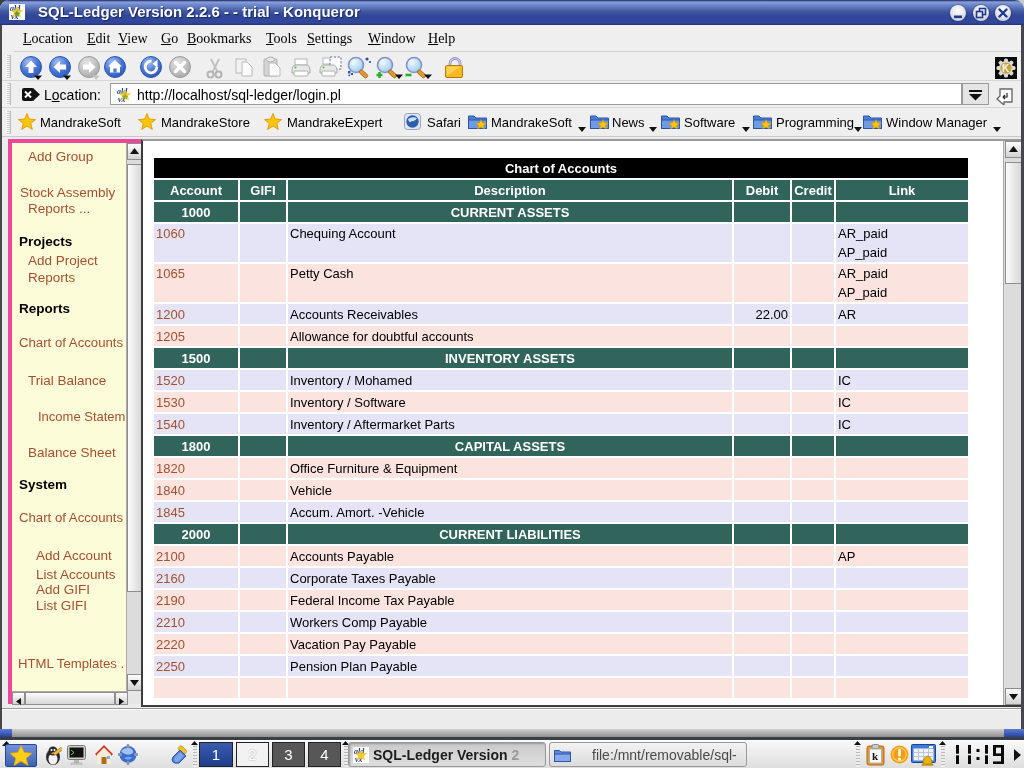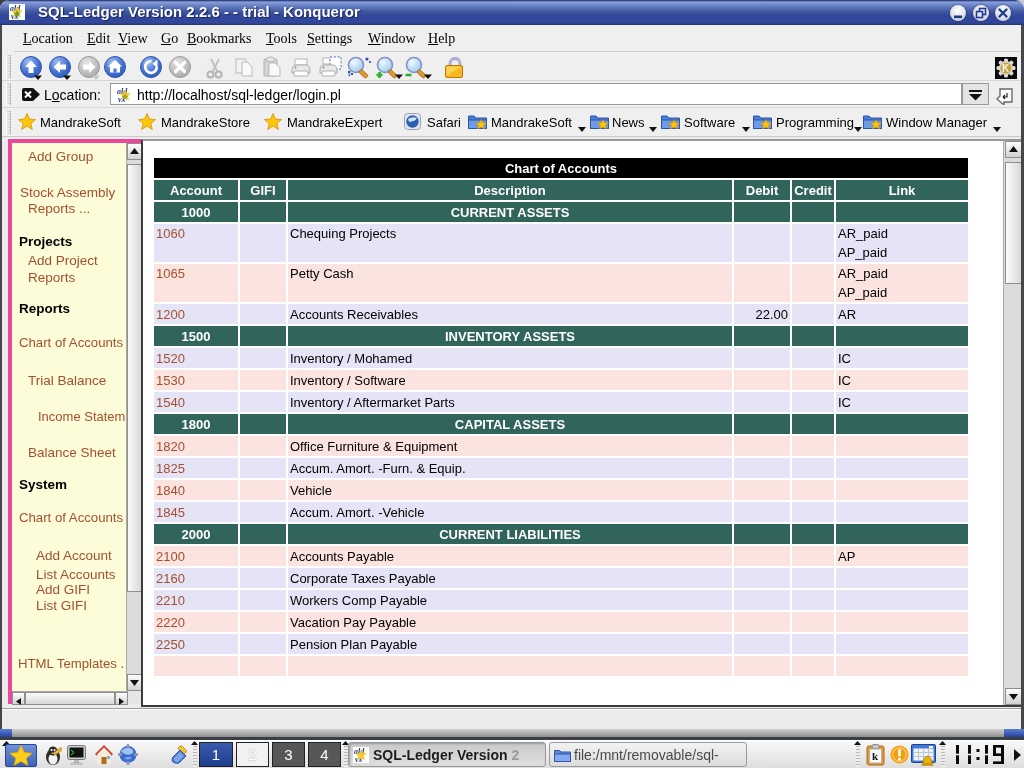--- a/index.html
+++ b/index.html
@@ -379,41 +379,49 @@
               <td class="h">1000</td>
               <td class="h"></td>
               <td class="h">CURRENT ASSETS</td>
               <td class="h"></td>
               <td class="h"></td>
               <td class="h"></td>
             </tr>
         <tr class="lav two">
               <td class="acc" style="vertical-align:top">1060</td>
               <td></td>
-              <td style="vertical-align:top">Chequing Projects</td>
+              <td style="vertical-align:top">Chequing Account</td>
               <td></td>
               <td></td>
               <td style="vertical-align:top">AR_paid<br>AP_paid</td>
             </tr>
         <tr class="pink two">
               <td class="acc" style="vertical-align:top">1065</td>
               <td></td>
               <td style="vertical-align:top">Petty Cash</td>
               <td></td>
               <td></td>
               <td style="vertical-align:top">AR_paid<br>AP_paid</td>
             </tr>
         <tr class="lav">
               <td class="acc">1200</td>
               <td></td>
               <td>Accounts Receivables</td>
               <td class="num">22.00</td>
               <td></td>
               <td>AR</td>
             </tr>
+        <tr class="pink">
+              <td class="acc">1205</td>
+              <td></td>
+              <td>Allowance for doubtful accounts</td>
+              <td></td>
+              <td></td>
+              <td></td>
+            </tr>
         <tr>
               <td class="h">1500</td>
               <td class="h"></td>
               <td class="h">INVENTORY ASSETS</td>
               <td class="h"></td>
               <td class="h"></td>
               <td class="h"></td>
             </tr>
         <tr class="lav">
               <td class="acc">1520</td>
@@ -448,28 +456,20 @@
               <td class="h"></td>
             </tr>
         <tr class="pink">
               <td class="acc">1820</td>
               <td></td>
               <td>Office Furniture &amp; Equipment</td>
               <td></td>
               <td></td>
               <td></td>
             </tr>
-        <tr class="lav">
-              <td class="acc">1825</td>
-              <td></td>
-              <td>Accum. Amort. -Furn. &amp; Equip.</td>
-              <td></td>
-              <td></td>
-              <td></td>
-            </tr>
         <tr class="pink">
               <td class="acc">1840</td>
               <td></td>
               <td>Vehicle</td>
               <td></td>
               <td></td>
               <td></td>
             </tr>
         <tr class="lav">
               <td class="acc">1845</td>
@@ -492,20 +492,28 @@
               <td></td>
               <td>Accounts Payable</td>
               <td></td>
               <td></td>
               <td>AP</td>
             </tr>
         <tr class="lav">
               <td class="acc">2160</td>
               <td></td>
               <td>Corporate Taxes Payable</td>
+              <td></td>
+              <td></td>
+              <td></td>
+            </tr>
+        <tr class="pink">
+              <td class="acc">2190</td>
+              <td></td>
+              <td>Federal Income Tax Payable</td>
               <td></td>
               <td></td>
               <td></td>
             </tr>
         <tr class="lav">
               <td class="acc">2210</td>
               <td></td>
               <td>Workers Comp Payable</td>
               <td></td>
               <td></td>
@@ -622,21 +630,21 @@
         <text x="2" y="15" font-size="8" font-weight="bold" font-style="italic" fill="#1f3d99" font-family="Liberation Serif">vx</text>
         <polygon points="8,2 9.8,6 14,6.5 10.8,9 12,13.5 8,11 4,13.5 5.2,9 2,6.5 6.2,6" fill="#f8c515" opacity="0.9"></polygon>
       </svg>
     <span style="position:absolute;left:24px;top:4px;font-weight:bold;color:#1c1c1c;white-space:nowrap;">SQL-Ledger Version <span style="color:#9a9a9a;">2</span></span>
   </div>
   <div class="taskbtn" style="left:549px;width:198px;background:linear-gradient(180deg,#f2f2f2,#dcdcdc);overflow:hidden;">
     <svg style="position:absolute;left:4px;top:5px" width="17" height="14">
         <path d="M0.5 2.5 L5.5 2.5 L7 4 L16.5 4 L16.5 13.5 L0.5 13.5 Z" fill="#5b8ae0" stroke="#2c55a8"></path>
         <path d="M0.5 6 L16.5 6 L16.5 13.5 L0.5 13.5 Z" fill="#85a9ec" stroke="#2c55a8"></path>
       </svg>
-    <span style="position:absolute;left:24px;top:4px;color:#4a4a4a;white-space:nowrap;">file:/mnt/removable/sql-</span>
+    <span style="position:absolute;left:42px;top:4px;color:#4a4a4a;white-space:nowrap;">file:/mnt/removable/sql-</span>
   </div>
   <div style="position:absolute;left:856px;top:2px;width:4px;height:24px;background:repeating-linear-gradient(180deg,#b8b8b8 0 1px,#ededed 1px 3px);"></div>
     <svg style="position:absolute;left:854px;top:0px" width="7" height="4">
       <polygon points="3.5,0 7,4 0,4" fill="#111"></polygon>
     </svg>
   <svg style="position:absolute;left:866px;top:3px" width="19" height="22">
       <rect x="1" y="2" width="17" height="19" rx="2" fill="#e8962e" stroke="#b06a10"></rect>
       <rect x="6" y="0.5" width="7" height="4" rx="1.5" fill="#c8c8c8" stroke="#8a8a8a"></rect>
       <rect x="3.5" y="5" width="12" height="14" fill="#f8f8f8" stroke="#b0b0b0"></rect>
       <text x="6" y="16" font-size="11" font-weight="bold" fill="#111" font-family="Liberation Serif">k</text>

